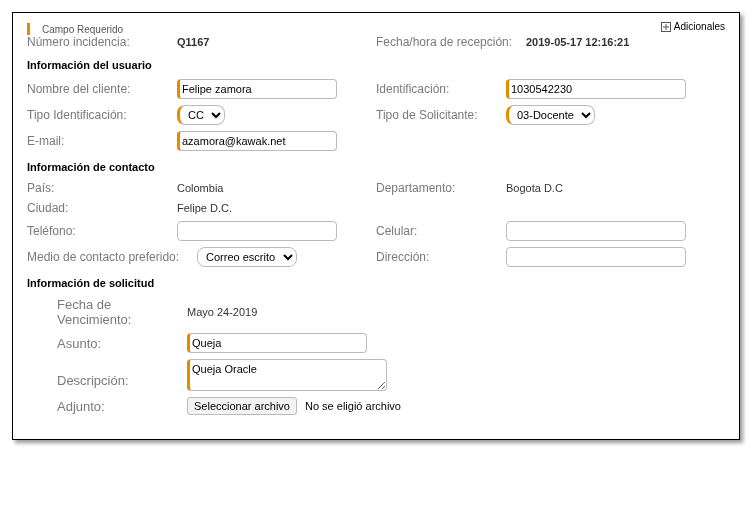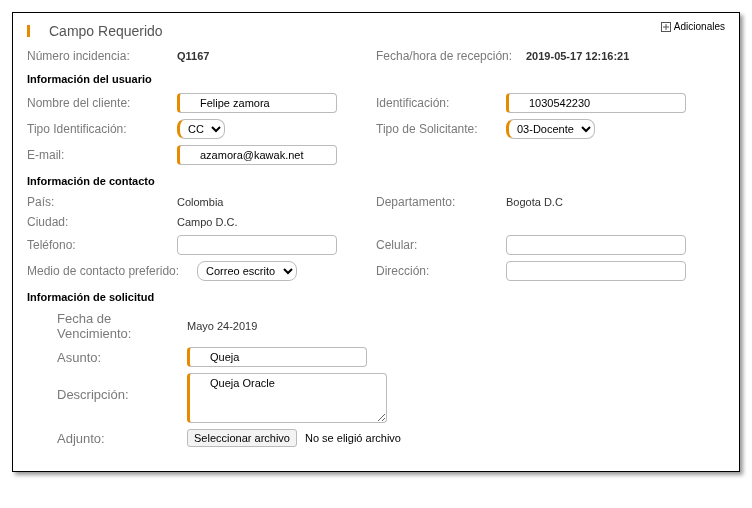--- a/index.html
+++ b/index.html
@@ -1,34 +1,34 @@
 <!DOCTYPE html>
 <html><head>
 <meta charset="utf-8">
 <style>
 *{box-sizing:border-box;margin:0;padding:0;font-family:Arial,Helvetica,sans-serif}
 body{background:#fff;padding:12px;width:752px}
 .panel{border:1px solid #000;box-shadow:3px 3px 4px rgba(0,0,0,.4);padding:10px 14px 18px;position:relative;background:#fff}
-.req-legend{font-size:14px;color:#555;display:flex;align-items:center;gap:19px;margin-bottom:10px}
+.req-legend{font-size:10px;color:#555;display:flex;align-items:center;gap:12px;margin-bottom:0}
 .req-marker{display:inline-block;width:3px;height:12px;background:#e68a00}
 .adicionales{position:absolute;top:8px;right:14px;font-size:10px;display:flex;align-items:flex-end;gap:3px;cursor:pointer}
 .adicionales svg{width:10px;height:10px}
 .row{display:flex;margin-bottom:6px;align-items:center}
 .col{display:flex;align-items:center;flex:1}
 .lbl{font-size:12px;color:#7a7a7a;width:150px;flex-shrink:0}
 .lbl-sm{font-size:12px;color:#7a7a7a;width:130px;flex-shrink:0}
 .val{font-size:11px;color:#333}
 .val-strong{font-size:11px;color:#333;font-weight:bold}
 .section{font-size:11px;font-weight:bold;margin:10px 0 8px}
-input[type=text],textarea{font-size:11px;padding:3px 20px;border:1px solid #bbb;border-radius:4px;background:#fff}
+input[type=text],textarea{font-size:11px;padding:3px 2px;border:1px solid #bbb;border-radius:4px;background:#fff}
 .req{border-left:3px solid #e68a00!important}
 .w160{width:160px}.w200{width:180px}
 select{font-size:11px;border:1px solid #bbb;border-radius:8px;padding:2px 4px;background:#fff}
 select.req{border-left:3px solid #e68a00}
-textarea{width:200px;height:50px;resize:both}
+textarea{width:200px;height:32px;resize:both}
 .file-wrap{display:flex;align-items:center;gap:8px;font-size:11px}
 .file-btn{border:1px solid #bbb;padding:2px 6px;font-size:11px;background:#f3f3f3;border-radius:3px;cursor:pointer}
 .indent{padding-left:30px}
 .lbl-indent{font-size:13px;color:#7a7a7a;width:130px;flex-shrink:0}
 </style>
 </head>
 <body>
 
 <div class="panel">
 
@@ -98,21 +98,21 @@
     </div>
     <div class="col">
       <span class="lbl-sm">Departamento:</span>
       <span class="val">Bogota D.C</span>
     </div>
   </div>
 
   <div class="row">
     <div class="col">
       <span class="lbl">Ciudad:</span>
-      <span class="val">Campo D.C.</span>
+      <span class="val">Felipe D.C.</span>
     </div>
     <div class="col"></div>
   </div>
 
   <div class="row">
     <div class="col">
       <span class="lbl">Teléfono:</span>
       <input type="text" class="w160" value="" style="">
     </div>
     <div class="col">

